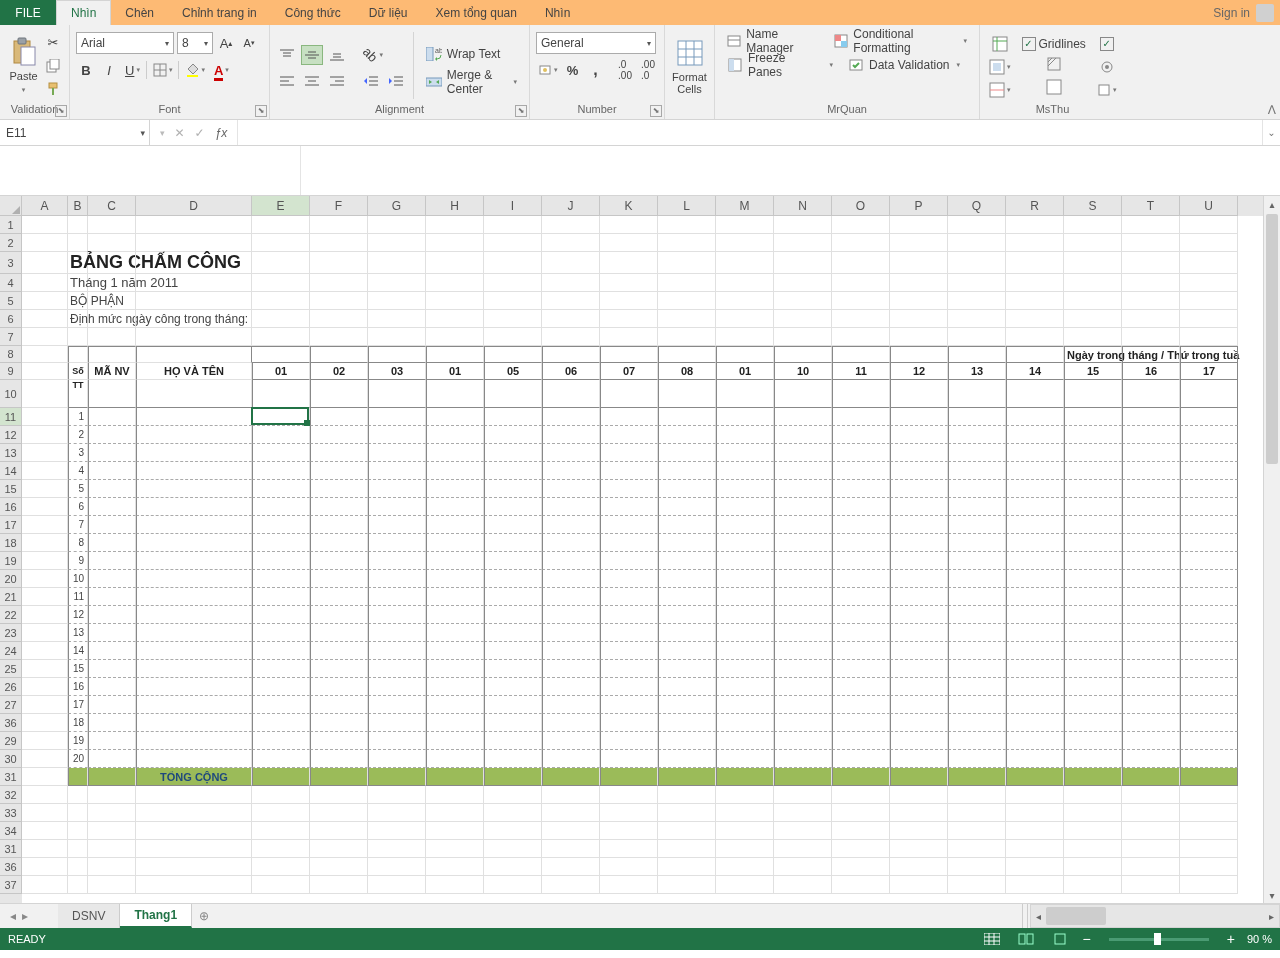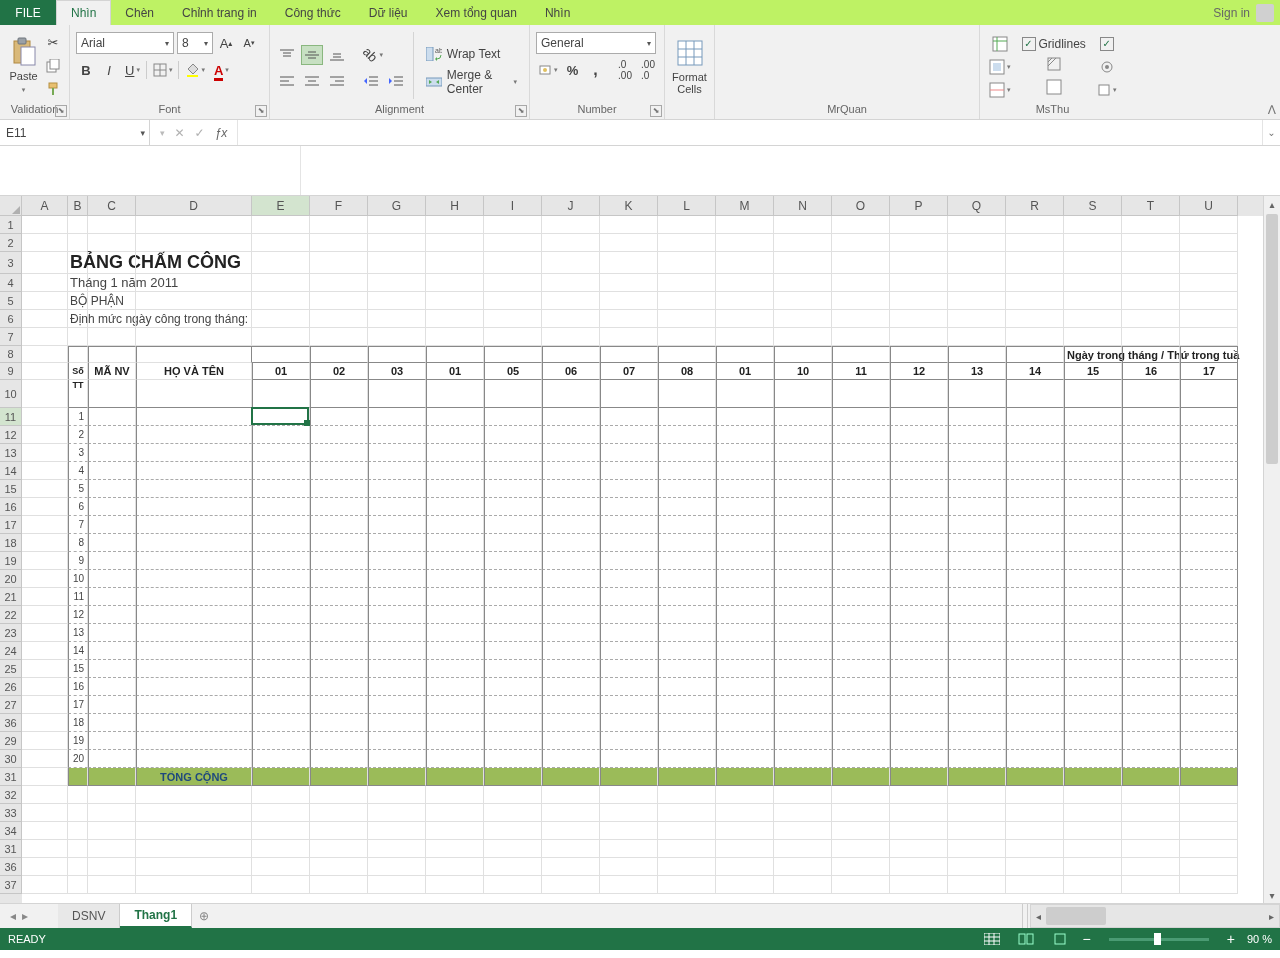--- a/index.html
+++ b/index.html
@@ -1,19 +1,19 @@
 <!DOCTYPE html>
 <html><head>
 <meta charset="utf-8">
 <style>
 * { box-sizing: border-box; margin: 0; padding: 0; font-family: "Segoe UI", Arial, sans-serif; }
 body { background: #fff; overflow: hidden; width: 1280px; height: 958px; font-size: 12px; color: #444; }
 
 
-.menubar { height: 25px; display: flex; align-items: stretch; background: #bef264; }
+.menubar { height: 25px; display: flex; align-items: stretch; background: #fdba74; }
 .menubar .file { background: #217346; color: #fff; width: 56px; display: flex; align-items: center; justify-content: center; font-size: 12px; }
 .menubar .tab { padding: 0 14px; display: flex; align-items: center; font-size: 12px; cursor: pointer; }
 .menubar .tab.active { background: #f1f1f1; border: 1px solid #d4d4d4; border-bottom: none; color: #217346; }
 .menubar .spacer { flex: 1; }
 .menubar .signin { padding: 0 6px; display: flex; align-items: center; gap: 6px; color: #666; font-size: 12px; }
 .user-icon { width: 18px; height: 18px; background: #d0d0d0; border-radius: 2px; display:inline-block;}
 
 
 .ribbon { height: 95px; background: #f1f1f1; border-bottom: 1px solid #d4d4d4; display: flex; position: relative; }
 .ribbon .group { border-right: 1px solid #d9d9d9; padding: 3px 6px 1px; display: flex; flex-direction: column; justify-content: space-between; position: relative; }
@@ -363,20 +363,64 @@
             </svg>
           </div>
         <div class="tx">Format Cells</div>
       </div>
     </div>
     <div class="label"></div>
   </div>
 
   <div class="group" style="width:265px">
     <div class="body" style="flex-direction:column;gap:2px;padding-top:2px;">
+      <div class="row">
+        <div class="midbtn" style="width:118px">
+            <span class="ic2">
+              <svg width="14" height="14">
+                <rect x="1" y="2" width="12" height="10" fill="#fff" stroke="#888"></rect>
+                <line x1="1" y1="6" x2="13" y2="6" stroke="#888"></line>
+              </svg>
+            </span>
+            <span>Name Manager</span>
+          </div>
+        <div class="midbtn">
+            <span class="ic2">
+              <svg width="14" height="14">
+                <rect x="1" y="1" width="12" height="12" fill="#fff" stroke="#888"></rect>
+                <rect x="1" y="1" width="6" height="6" fill="#e88"></rect>
+                <rect x="7" y="7" width="6" height="6" fill="#8ce"></rect>
+              </svg>
+            </span>
+            <span>Conditional Formatting</span>
+            <span style="font-size:7px;color:#777;margin-left:2px">▾</span>
+          </div>
+      </div>
+      <div class="row">
+        <div class="midbtn" style="width:118px">
+            <span class="ic2">
+              <svg width="14" height="14">
+                <rect x="1" y="1" width="12" height="12" fill="#fff" stroke="#888"></rect>
+                <rect x="1" y="1" width="5" height="12" fill="#cde"></rect>
+              </svg>
+            </span>
+            <span>Freeze Panes</span>
+            <span style="font-size:7px;color:#777;margin-left:2px">▾</span>
+          </div>
+        <div class="midbtn">
+            <span class="ic2">
+              <svg width="14" height="14">
+                <rect x="1" y="2" width="12" height="10" fill="#fff" stroke="#888"></rect>
+                <path d="M4 7 L6 9 L10 5" fill="none" stroke="#5a5" stroke-width="2"></path>
+              </svg>
+            </span>
+            <span>Data Validation</span> 
+            <span style="font-size:7px;color:#777;margin-left:2px">▾</span>
+          </div>
+      </div>
     </div>
     <div class="label">MrQuan</div>
   </div>
 
   <div class="group" style="width:145px;border-right:none">
     <div class="body" style="gap:8px;padding-top:2px;">
       <div class="col" style="gap:3px;">
         <div class="smbtn">
             <svg width="16" height="16">
               <rect x="1" y="1" width="14" height="14" fill="#fff" stroke="#888"></rect>

